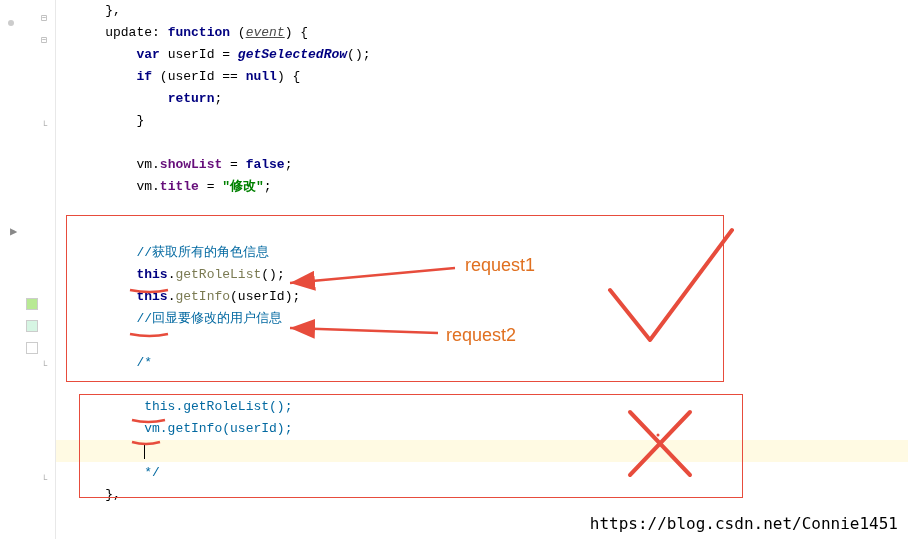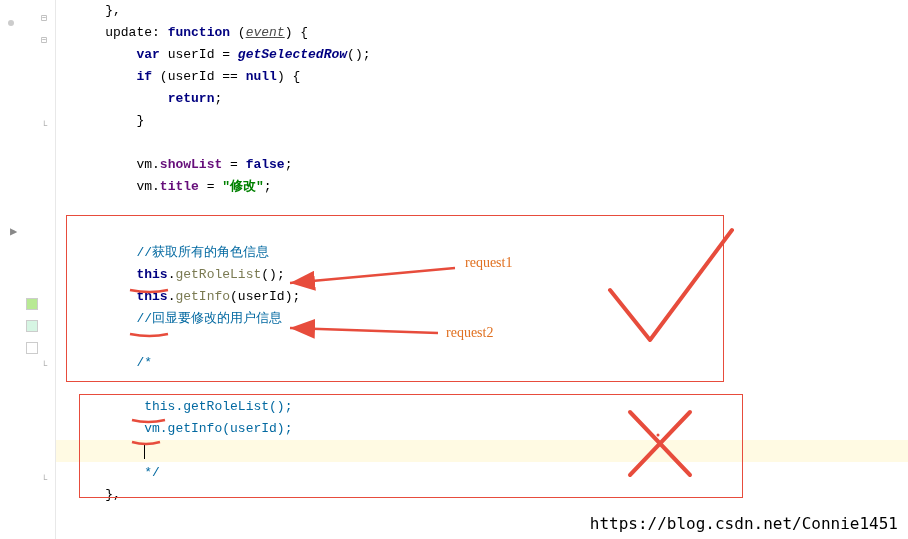--- a/index.html
+++ b/index.html
@@ -105,22 +105,22 @@
       border: 1.5px solid #e74c3c;
       background: transparent;
       pointer-events: none;
     }
     .box1 { left: 66px; top: 215px; width: 658px; height: 167px; }
     .box2 { left: 79px; top: 394px; width: 664px; height: 104px; }
     
     .annotation-label {
       position: absolute;
       color: #e07020;
-      font-family: Liberation Serif, serif;
-      font-size: 14px;
+      font-family: Liberation Sans, sans-serif;
+      font-size: 18px;
       pointer-events: none;
     }
     .lbl1 { left: 465px; top: 255px; }
     .lbl2 { left: 446px; top: 325px; }
     
     .watermark {
       position: absolute;
       right: 10px;
       bottom: 6px;
       color: #000000;

